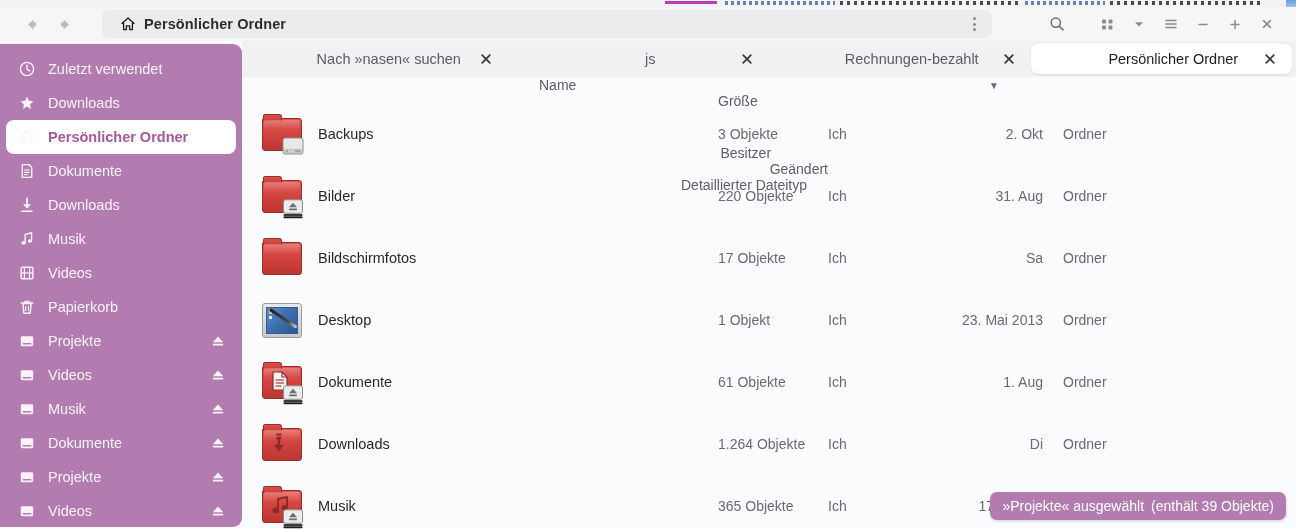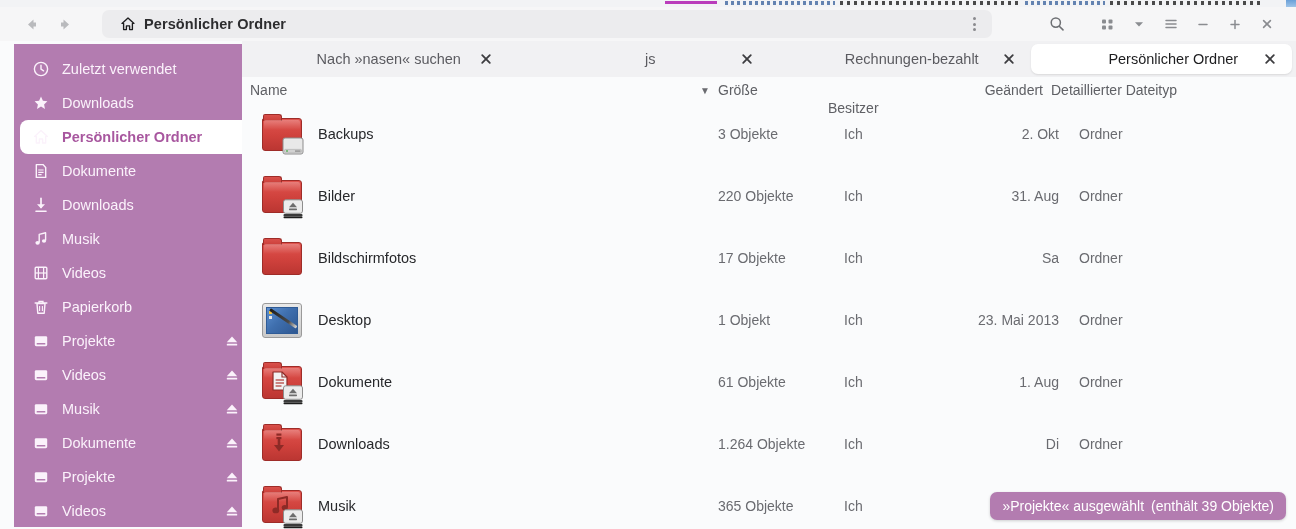--- a/index.html
+++ b/index.html
@@ -65,21 +65,21 @@
 
   .hdr-right { display: flex; align-items: center; margin-left: auto; padding-right: 14px; gap: 2px; }
   .hdr-btn {
     width: 30px; height: 26px; display: flex; align-items: center; justify-content: center;
     border-radius: 5px;
   }
   .hdr-gap { width: 16px; }
 
   
   .sidebar {
-    position: absolute; top: 44px; left: 14px; width: 242px; height: 483px;
+    position: absolute; top: 44px; left: 0; width: 242px; height: 483px;
     background: #b37cb0;
     border-radius: 0 9px 9px 0;
     padding-top: 8px;
     overflow: hidden;
   }
   .side-item {
     display: flex; align-items: center;
     height: 34px; margin: 0 6px;
     padding: 0 10px 0 12px;
     border-radius: 8px;
@@ -127,37 +127,38 @@
   }
   .tab.active { background: #ffffff; box-shadow: 0 1px 2px rgba(0,0,0,.10); }
   .tab.active .tlabel { color: #1d1d1f; }
 
   
   .colhdr {
     height: 26px; display: flex; align-items: center;
     background: #fafbfc;
     font-size: 14px; color: #5f6065;
     padding-left: 8px;
+    flex-direction: column;
   }
   .ch { display: flex; align-items: center; }
   .ch-name { width: 468px; position: relative; }
   .ch-name .sortarrow { position: absolute; right: 8px; top: 50%; transform: translateY(-50%); }
   .ch-size { width: 110px; }
   .ch-owner { width: 105px; margin-top: 36px; }
   .ch-mod { width: 110px; justify-content: flex-end; }
   .ch-type { width: 200px; padding-left: 8px; }
 
   
   .rows { position: relative; }
   .row { height: 62px; display: flex; align-items: center; padding-left: 8px; }
   .cell { font-size: 14px; color: #6a6b70; }
   .c-name { width: 468px; display: flex; align-items: center; gap: 14px; padding-left: 10px; }
   .c-name .fname { font-size: 14.5px; color: #27282b; }
   .c-size { width: 110px; }
-  .c-owner { width: 105px; margin-left: 16px; }
+  .c-owner { width: 105px; }
   .c-mod { width: 110px; text-align: right; }
   .c-type { width: 200px; padding-left: 20px; }
 
   
   .ficon { position: relative; width: 44px; height: 40px; flex: 0 0 44px; }
   .folder {
     position: absolute; left: 2px; top: 4px; width: 40px; height: 33px;
     background: linear-gradient(180deg,#e0534e 0%,#cf413c 55%,#bb3632 100%);
     border-radius: 2px 3px 3px 3px;
     border: 1px solid #9e2c28;

